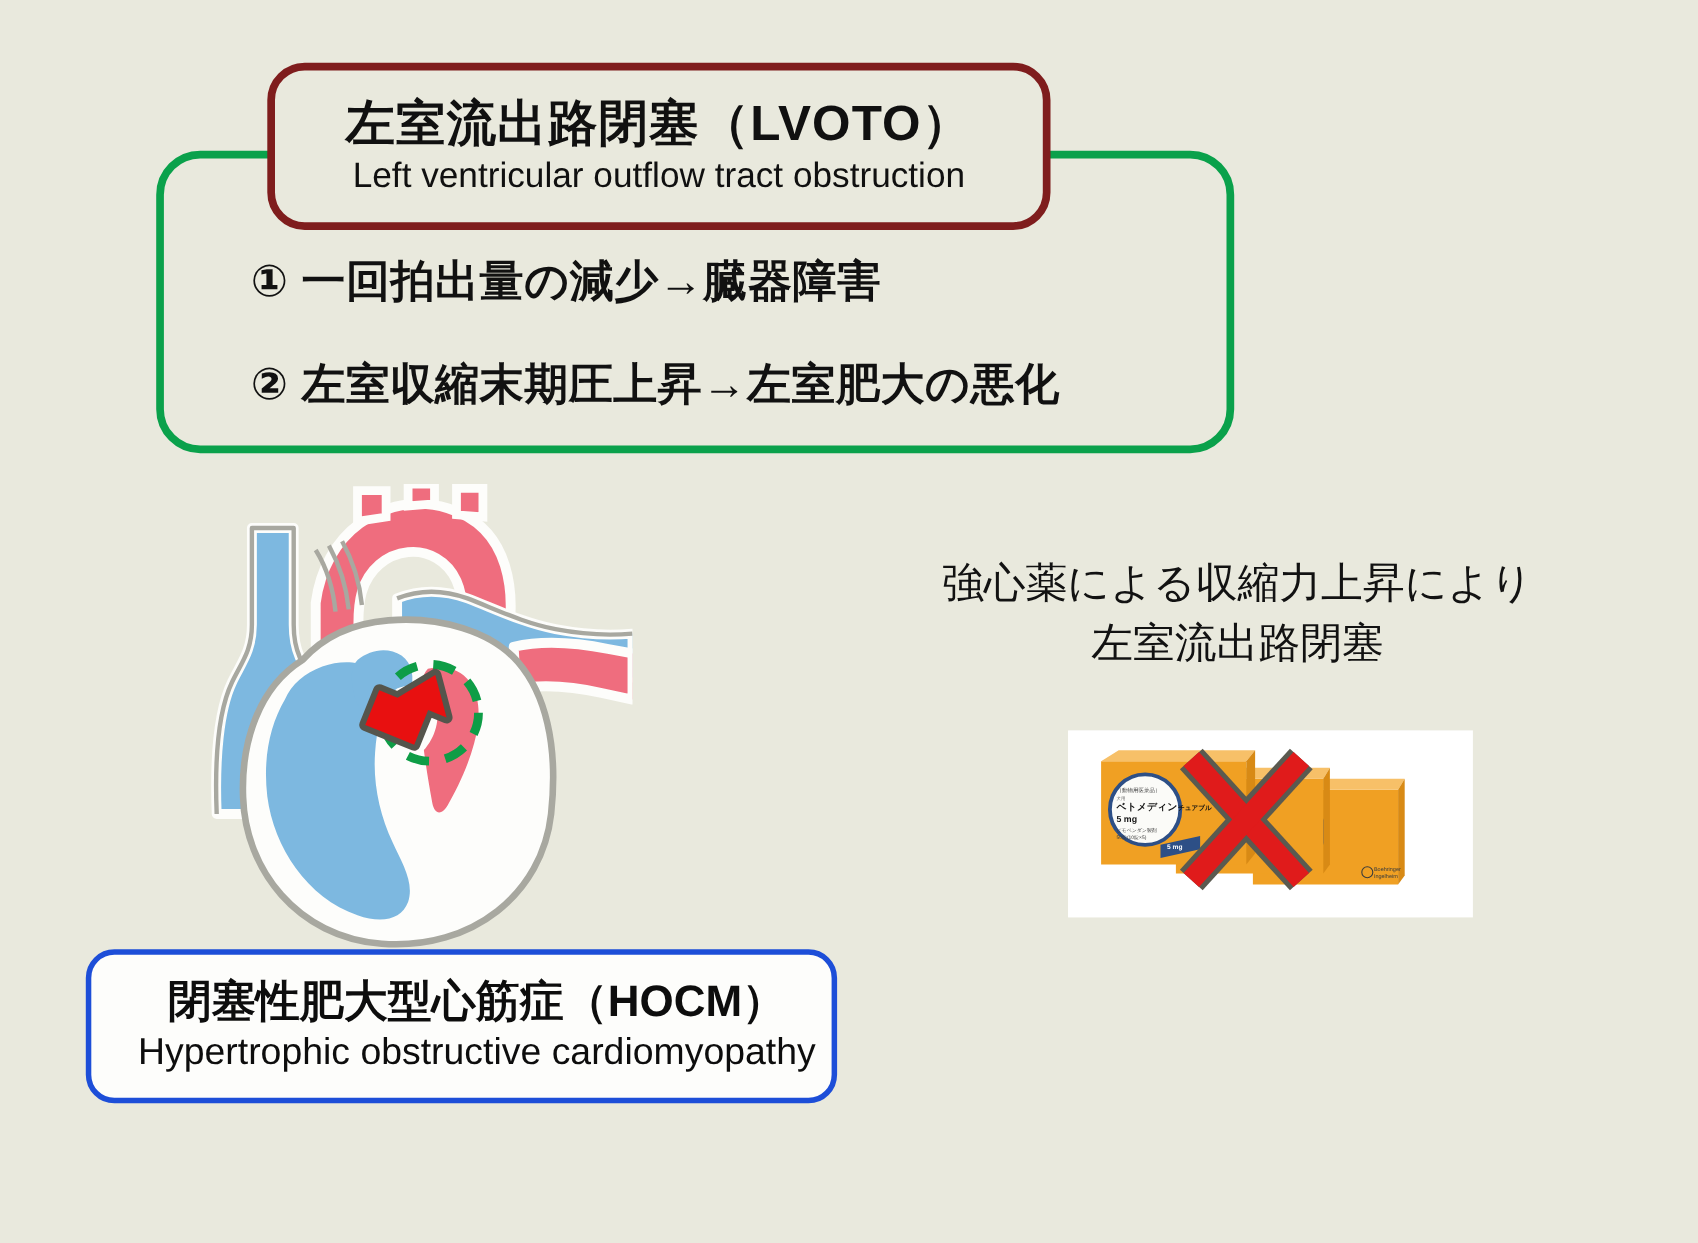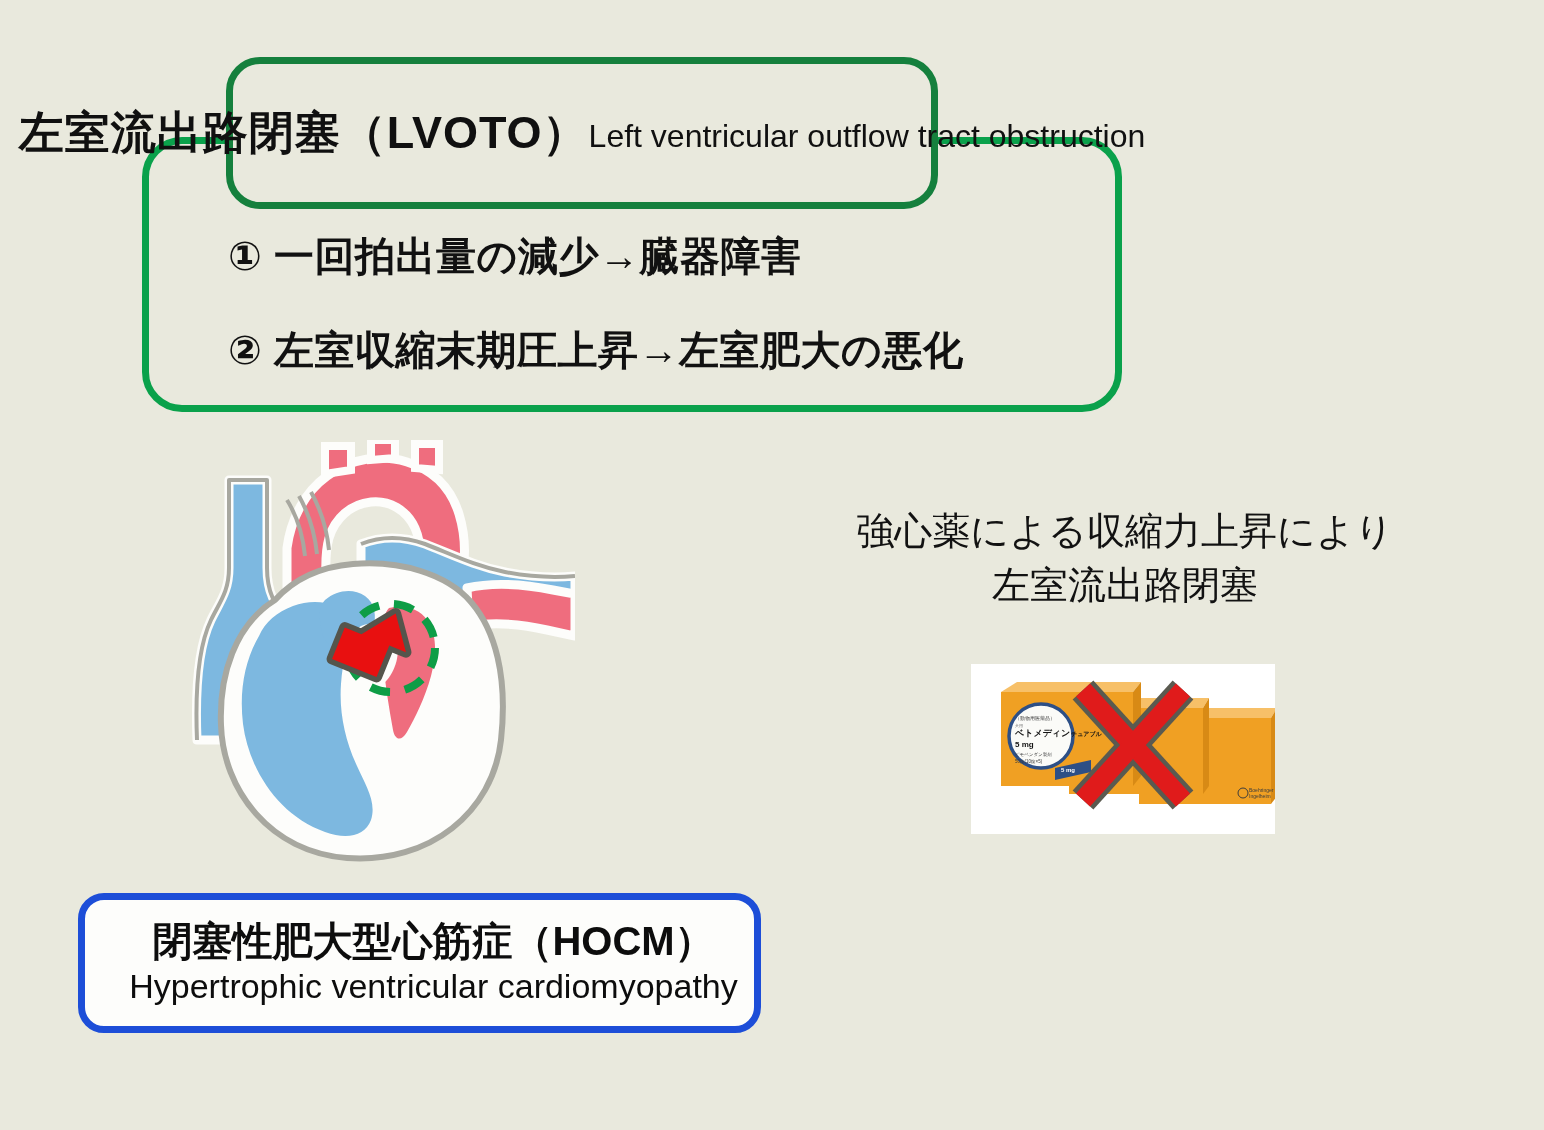--- a/index.html
+++ b/index.html
@@ -33,30 +33,30 @@
     height: 275px;
     border: 7px solid #0aa14b;
     border-radius: 40px;
     box-sizing: border-box;
     background: transparent;
   }
 
   
   .title-box {
     position: absolute;
-    left: 226px;
+    left: 243px;
     top: 57px;
     width: 712px;
     height: 152px;
-    border: 7px solid #15803d;
+    border: 7px solid #7f1d1d;
     border-radius: 34px;
     box-sizing: border-box;
     background: #e9e9dd;
     display: flex;
-    flex-direction: row;
+    flex-direction: column;
     align-items: center;
     justify-content: center;
     z-index: 3;
   }
   .title-jp {
     font-size: 45px;
     font-weight: 700;
     color: #101010;
     letter-spacing: 1px;
     line-height: 1.05;
@@ -106,21 +106,21 @@
     color: #121212;
     line-height: 1.42;
     white-space: nowrap;
   }
 
   
   .drug-photo {
     position: absolute;
     left: 971px;
     top: 664px;
-    width: 304px;
+    width: 368px;
     height: 170px;
     background: #ffffff;
     z-index: 2;
     overflow: hidden;
   }
   .drug-photo svg { display: block; }
 
   
   .heart-figure {
     position: absolute;
@@ -129,24 +129,24 @@
     width: 400px;
     height: 430px;
     z-index: 1;
   }
   .heart-figure svg { display: block; }
 
   
   .red-box {
     position: absolute;
     left: 78px;
-    top: 893px;
+    top: 863px;
     width: 683px;
     height: 140px;
-    border: 7px solid #1d4ed8;
+    border: 5px solid #1d4ed8;
     border-radius: 26px;
     box-sizing: border-box;
     background: #fdfdfb;
     display: flex;
     flex-direction: column;
     align-items: center;
     justify-content: center;
     z-index: 3;
     padding-left: 28px;
   }
@@ -310,16 +310,16 @@
         <g stroke="#e01b1b" stroke-width="19" fill="none">
           <line x1="112" y1="26" x2="212" y2="136"></line>
           <line x1="212" y1="26" x2="112" y2="136"></line>
         </g>
       </g>
     </svg>
   </div>
 
   <div class="red-box">
     <div class="red-jp">閉塞性肥大型心筋症（HOCM）</div>
-    <div class="red-en">Hypertrophic ventricular cardiomyopathy</div>
+    <div class="red-en">Hypertrophic obstructive cardiomyopathy</div>
   </div>
 
 </div>
 
 </body></html>

